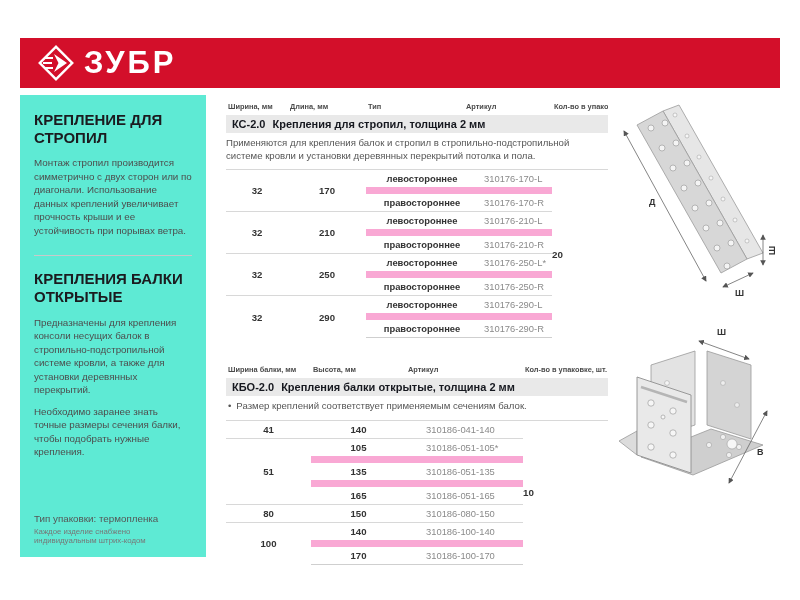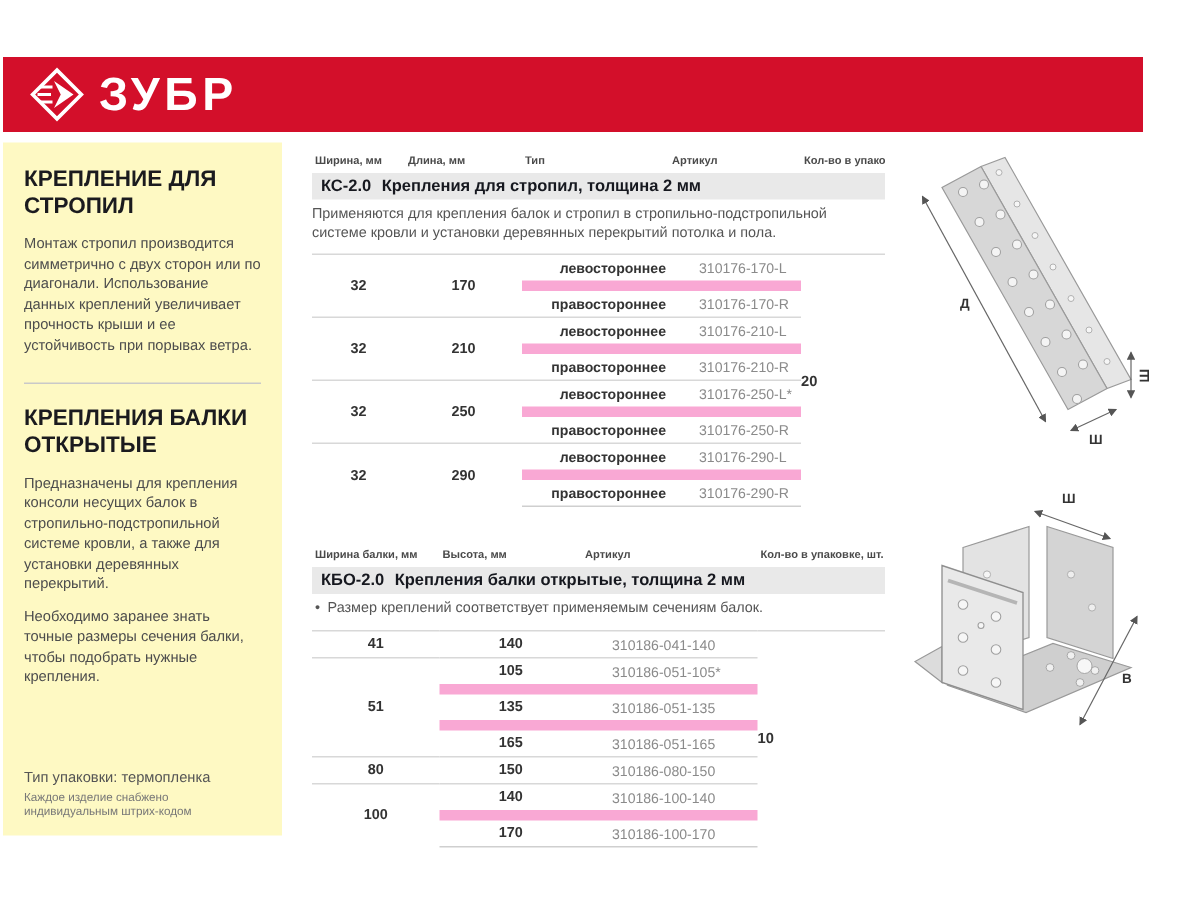--- a/index.html
+++ b/index.html
@@ -1,38 +1,38 @@
 <!DOCTYPE html>
 <html lang="ru"><head>
 <meta charset="utf-8">
 <style>
   * { margin:0; padding:0; box-sizing:border-box; }
   html,body { width:800px; height:600px; }
   body {
     font-family:"Liberation Sans","DejaVu Sans",sans-serif;
     background:#fff; color:#333; overflow:hidden;
   }
-  .page { width:800px; height:520px; padding:38px 20px 0 2px; background:#fff; }
+  .page { width:800px; height:520px; padding:38px 20px 0 20px; background:#fff; }
 
   
   .banner {
     height:50px; width:760px; display:flex; align-items:center;
     padding-left:16px; background:#d30f2a;
   }
   .logo { display:flex; align-items:center; gap:8px; }
   .logo-text {
     color:#fff; font-size:31px; font-weight:bold; letter-spacing:3px;
     line-height:1; padding-bottom:2px;
   }
 
   
   .main { display:flex; margin-top:7px; align-items:flex-start; }
 
   .sidebar {
-    width:186px; min-height:462px; background:#fef9c3;
+    width:186px; min-height:462px; background:#5eead4;
     padding:16px 14px 12px 14px; display:flex; flex-direction:column;
     flex-shrink:0;
   }
   .sb-title { font-size:15px; font-weight:bold; color:#1b1b1f; line-height:1.18; margin-bottom:10px; }
   .sb-text  { font-size:9.8px; color:#4d4d4d; line-height:1.38; margin-bottom:8px; }
   .sb-divider { border:none; border-top:1px solid #c9c9c9; margin:10px 0 14px 0; }
   .sb-bottom { margin-top:auto; }
   .sb-pack { font-size:9.8px; color:#555; }
   .sb-barcode { font-size:7.8px; color:#777; margin-top:3px; }
 
@@ -51,21 +51,21 @@
   }
   tr.section-row .code { margin-right:7px; }
   tr.desc-row td {
     font-size:9.6px; color:#555; line-height:1.32; padding:4px 10px 7px 0;
   }
   tr.desc-row .bullet { margin:0 5px 0 2px; color:#555; }
   tr.group-start td { border-top:1px solid #d8d8d8; }
   tr.sub-row td { border-top:7px solid #f9a8d4; }
   tbody tr:last-child td { border-bottom:1px solid #cfcfcf; }
   td.cell-num  { font-size:9.6px; font-weight:bold; color:#333; text-align:center; padding:3px 2px; vertical-align:middle; }
-  td.cell-type { font-size:9.4px; font-weight:bold; color:#333; text-align:right; padding:3px 2px 3px 16px; }
+  td.cell-type { font-size:9.4px; font-weight:bold; color:#333; text-align:center; padding:3px 2px 3px 16px; }
   td.cell-sku  { font-size:9.4px; color:#8a8a8a; text-align:left; padding:3px 2px 3px 20px; white-space:nowrap; }
   td.cell-qty  { font-size:9.8px; font-weight:bold; color:#333; vertical-align:middle; }
 
   
   .figures { flex:1; display:flex; flex-direction:column; align-items:center; padding-top:6px; }
   .fig { line-height:0; }
   .fig + .fig { margin-top:16px; }
   .dim-label { font-size:9px; font-weight:bold; fill:#333; }
 
   

